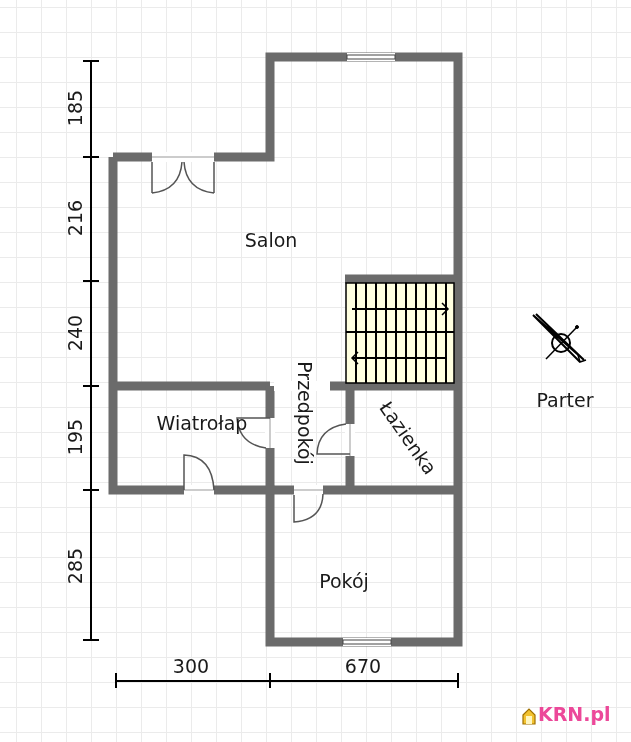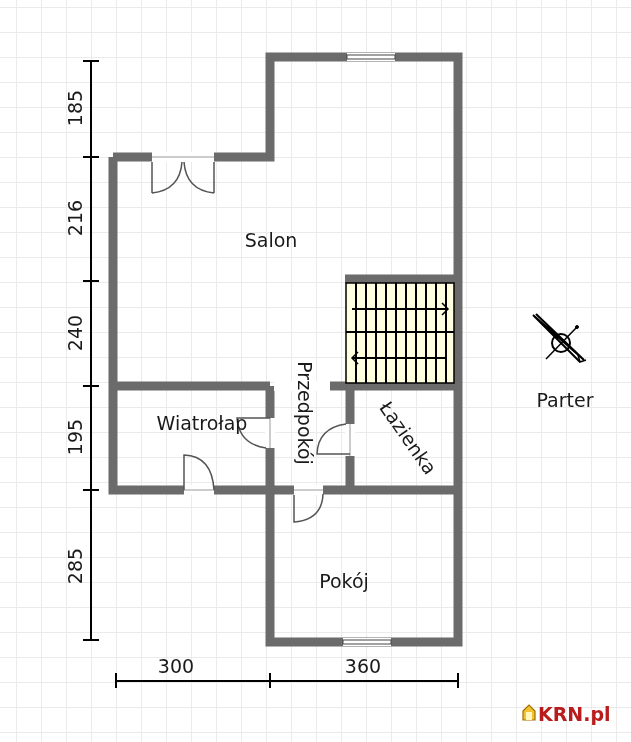--- a/index.html
+++ b/index.html
@@ -17,22 +17,22 @@
     .lbl {
       position: absolute; font-family: "DejaVu Sans", sans-serif;
       font-size: 19px; color: #1a1a1a; white-space: nowrap; line-height: 1.2;
     }
     .center { transform: translate(-50%, -50%); text-align: center; }
     .dim { font-size: 19px; }
     .rot-90 { transform: translate(-50%, -50%) rotate(-90deg); }
     .rot90 { transform: translate(-50%, -50%) rotate(90deg); }
     .rot55 { transform: translate(-50%, -50%) rotate(55deg); }
     .logo {
-      position: absolute; left: 522px; top: 703px; display: flex; align-items: flex-start;
-      font-family: "DejaVu Sans", sans-serif; font-weight: bold; font-size: 19px; color: #b91c1c;
+      position: absolute; left: 522px; top: 703px; display: flex; align-items: flex-end;
+      font-family: "DejaVu Sans", sans-serif; font-weight: bold; font-size: 19px; color: #ec4899;
     }
     .logo .house { width: 14px; height: 18px; margin-right: 2px; }
   </style>
 </head>
 <body>
 
 <svg class="plan" width="631" height="742" viewBox="0 0 631 742">
 
   <g fill="none" stroke="#6b6b6b" stroke-width="9" stroke-linejoin="miter">
 
@@ -137,22 +137,22 @@
 <div class="lbl center" style="left:344px; top:581px;">Pokój</div>
 
 <div class="lbl center" style="left:565px; top:400px;">Parter</div>
 
 <div class="lbl dim rot-90" style="left:75px; top:108px;">185</div>
 <div class="lbl dim rot-90" style="left:75px; top:218px;">216</div>
 <div class="lbl dim rot-90" style="left:75px; top:333px;">240</div>
 <div class="lbl dim rot-90" style="left:75px; top:437px;">195</div>
 <div class="lbl dim rot-90" style="left:75px; top:566px;">285</div>
 
-<div class="lbl dim center" style="left:176px; top:666px;">300</div>
-<div class="lbl dim center" style="left:363px; top:666px;">360</div>
+<div class="lbl dim center" style="left:191px; top:666px;">300</div>
+<div class="lbl dim center" style="left:363px; top:666px;">670</div>
 
 <div class="logo">
   <svg class="house" viewBox="0 0 14 18">
     <path d="M1,8 L7,2 L13,8 L13,17 L1,17 Z" fill="#f2c230" stroke="#a07000" stroke-width="1.2"></path>
     <rect x="4" y="9" width="6" height="8" fill="#fff6c0"></rect>
   </svg>
   <span>KRN.pl</span>
 </div>
 
 </body></html>

